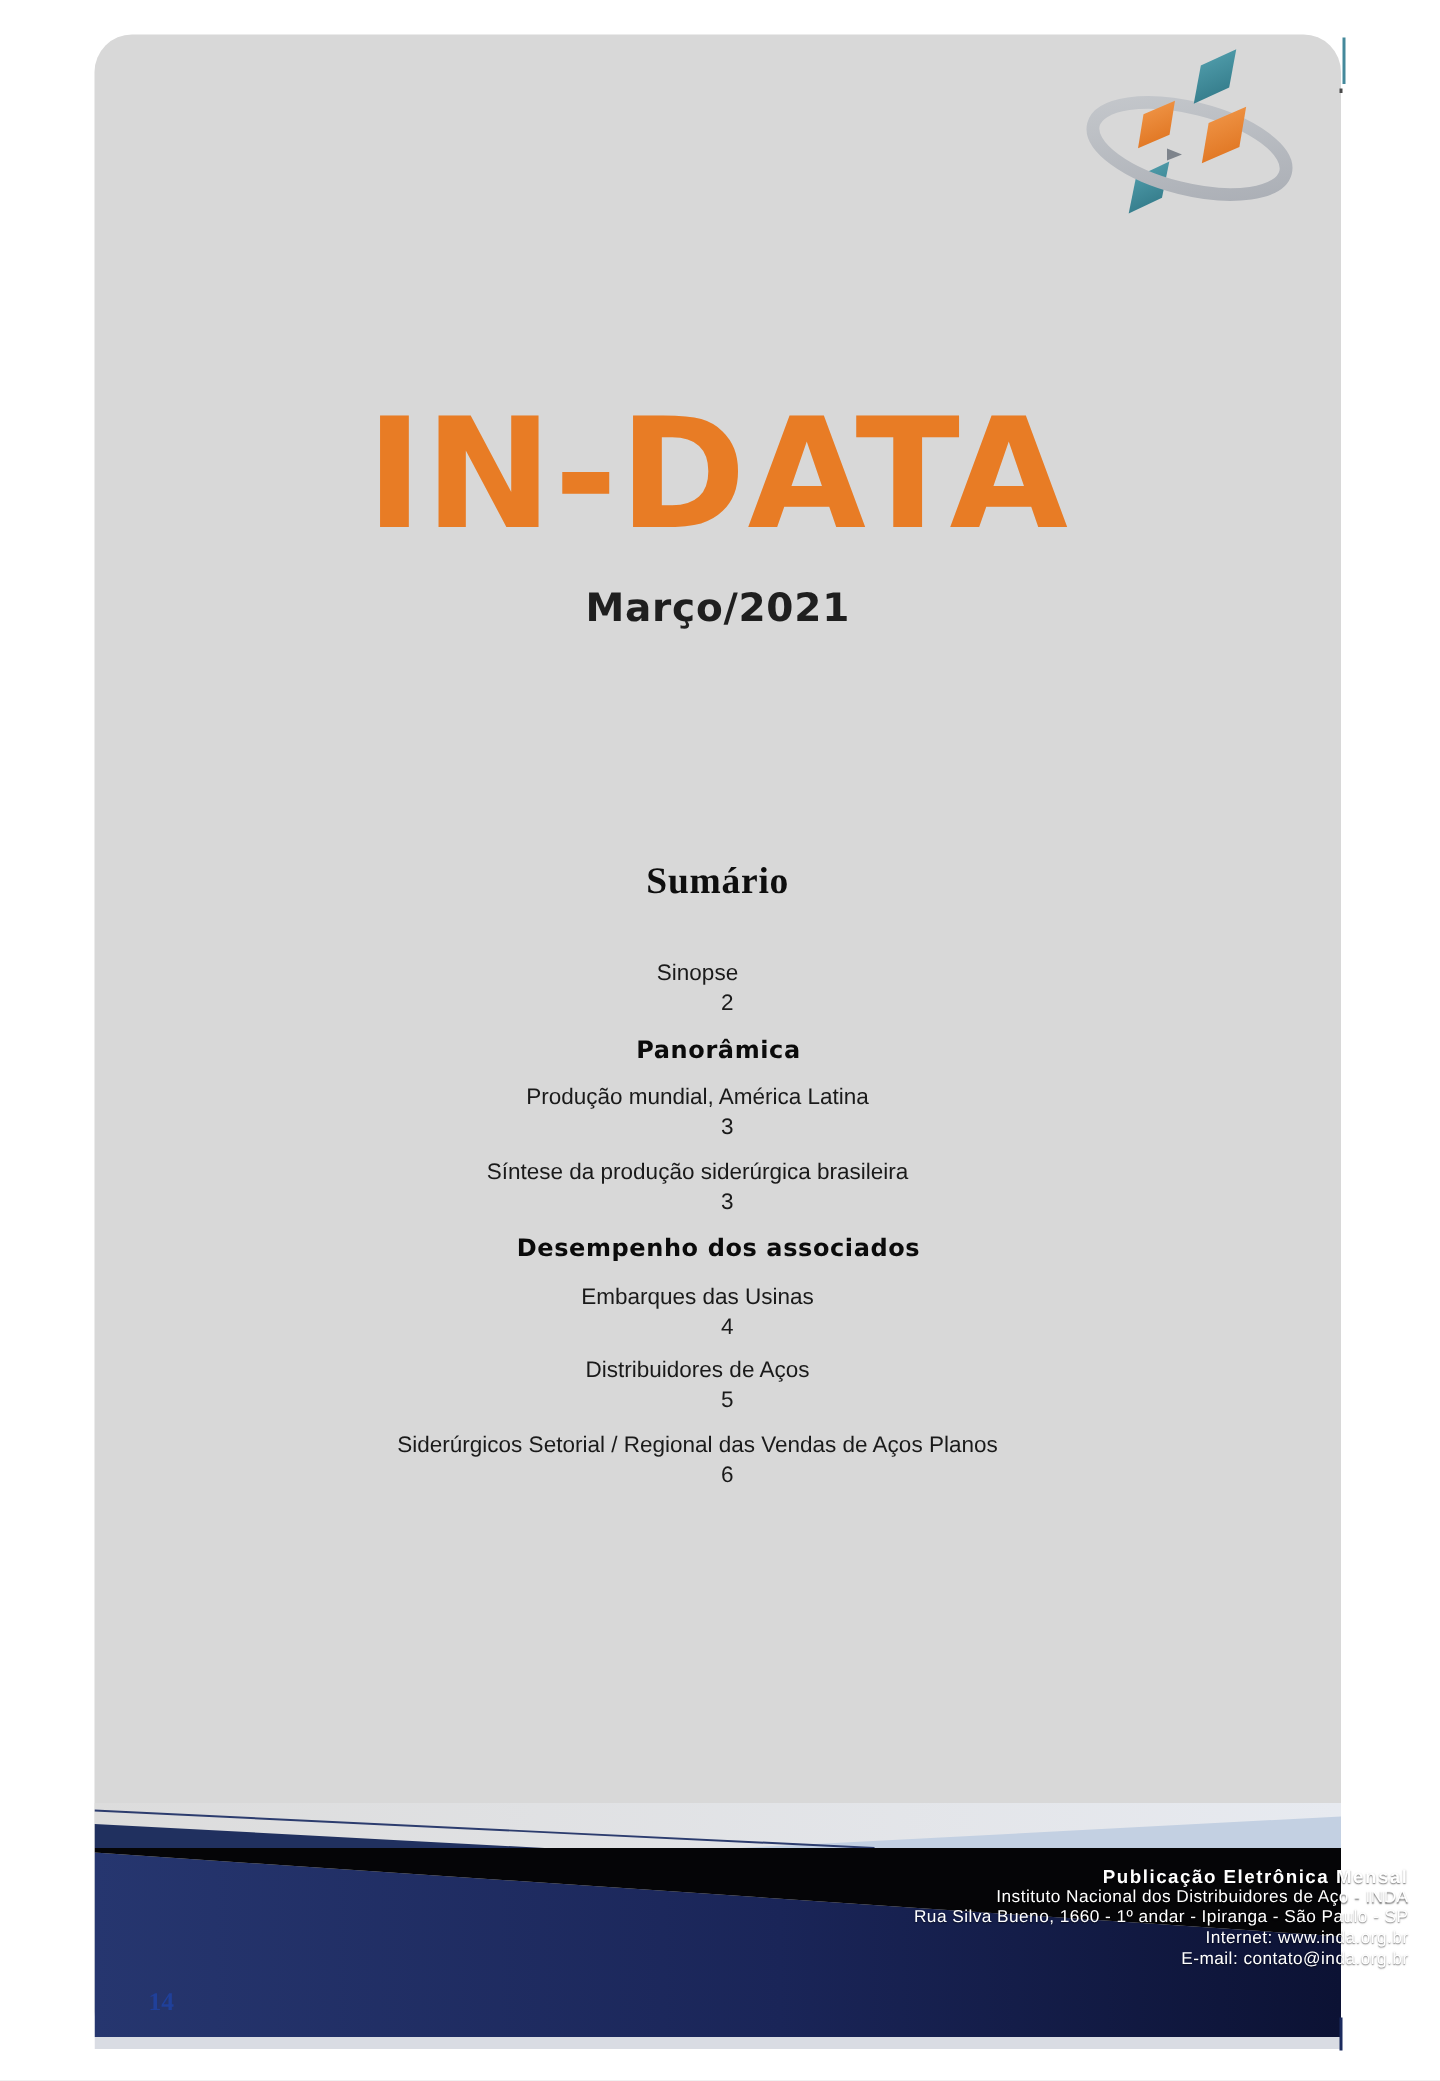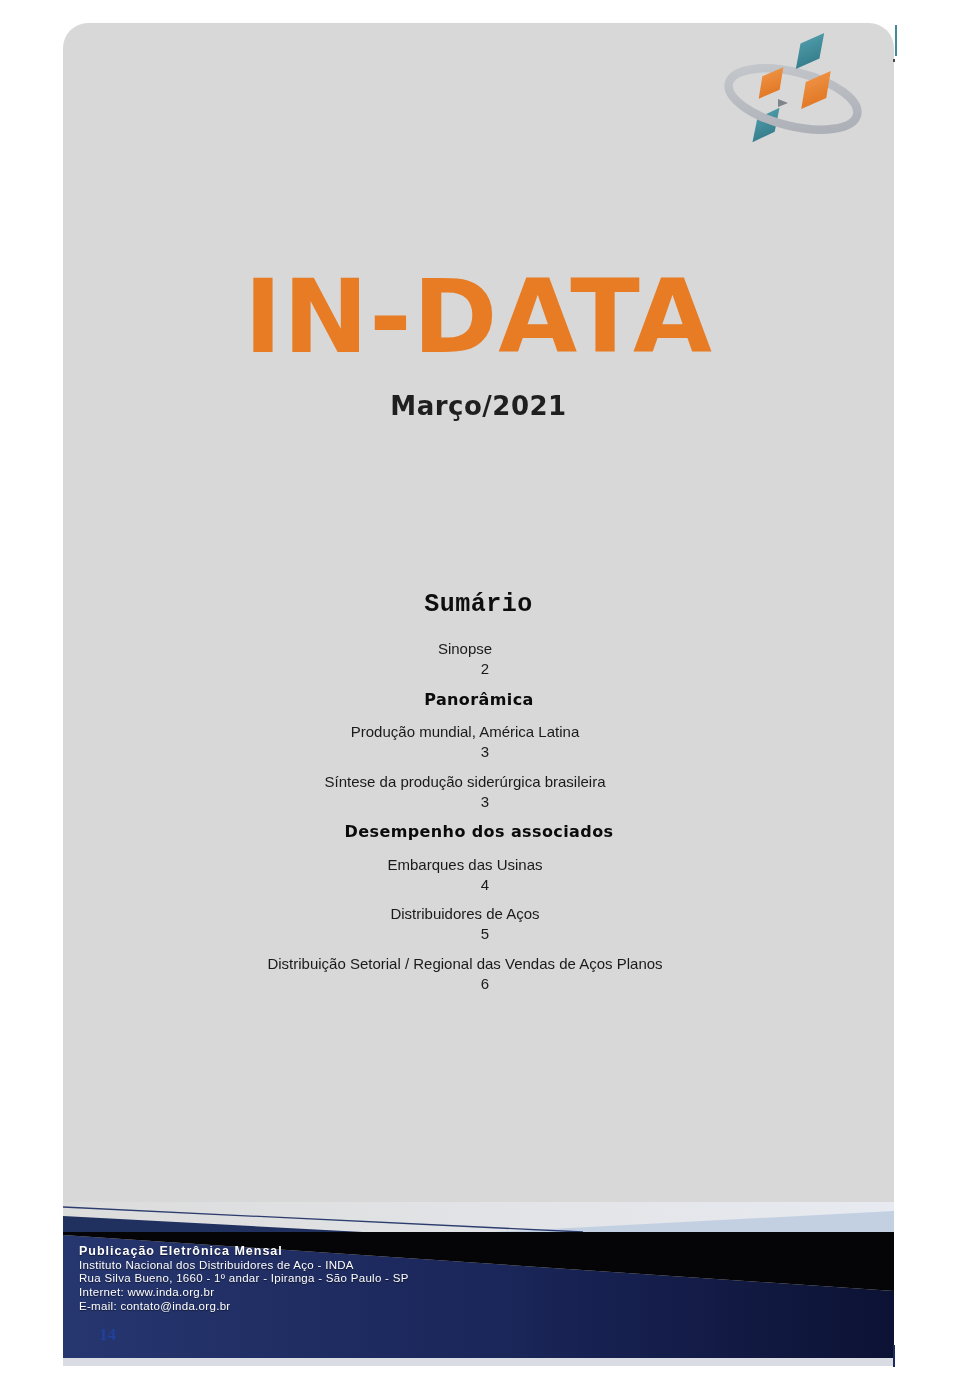--- a/index.html
+++ b/index.html
@@ -24,22 +24,22 @@
     font-size:102px;line-height:1.05;letter-spacing:1px;
     color:#e87c25;
   }
   .doc-edition{
     position:absolute;top:368px;left:0;width:100%;text-align:center;
     font-family:"DejaVu Sans",sans-serif;font-weight:bold;
     font-size:26px;color:#1f1f1f;letter-spacing:.5px;
   }
   .summary-heading{
     position:absolute;top:551px;left:0;width:100%;text-align:center;
-    font-family:Liberation Mono, monospace;font-weight:bold;
-    font-size:25px;color:#0e0e0e;letter-spacing:.5px;margin-top:16px;
+    font-family:Liberation Serif, serif;font-weight:bold;
+    font-size:25px;color:#0e0e0e;letter-spacing:.5px;
   }
   
   .toc{
     position:absolute;top:617px;left:0;width:100%;
     padding:0 76px 0 49px;box-sizing:border-box;
   }
   .toc-row{
     display:flex;align-items:center;
     min-height:21px;margin-bottom:12.5px;
     font-size:15px;color:#1a1a1a;flex-direction:column;
@@ -51,24 +51,25 @@
     background:repeating-linear-gradient(90deg,#3c3c3c 0 1.2px,transparent 1.2px 3.1px);
   }
   .toc-page{width:48px;text-align:right;white-space:nowrap;}
   .toc-row.section{
     font-family:"DejaVu Sans",sans-serif;font-weight:bold;
     font-size:16px;color:#0b0b0b;letter-spacing:.4px;margin-left:28px;
   }
   
   .footer-decor{position:absolute;left:0;top:1179px;width:831px;height:164px;}
   .footer-text{
-    position:absolute;left:16px;top:1222px;width:100%;
-    text-align:left;color:#ffffff;
+    position:absolute;left:0;top:1222px;width:100%;
+    text-align:right;color:#ffffff;
     font-size:11.5px;line-height:13.7px;letter-spacing:.3px;
     text-shadow:0 1px 1px rgba(0,0,0,.55);
+    padding-left:45px;
   }
   .footer-text .l0{font-weight:bold;font-size:12.5px;letter-spacing:1px;}
   .page-num{
     position:absolute;left:0;top:1302px;width:100%;text-align:left;
     font-family:Liberation Serif, serif;font-weight:bold;
     font-size:17px;color:#20409a;padding-left:36px;
   }
   
   .edge-line{position:absolute;left:895px;top:25px;width:2px;height:31px;background:#44899b;}
   .edge-dot{position:absolute;left:893px;top:59px;width:2px;height:3px;background:#4a4a4a;}
@@ -146,21 +147,21 @@
         <span class="toc-page">4</span>
       </div>
 
       <div class="toc-row">
         <span class="toc-label">Distribuidores de Aços</span>
         <span class="toc-leader"></span>
         <span class="toc-page">5</span>
       </div>
 
       <div class="toc-row">
-        <span class="toc-label">Distribuição Setorial / Regional das Vendas de Aços Planos</span>
+        <span class="toc-label">Siderúrgicos Setorial / Regional das Vendas de Aços Planos</span>
         <span class="toc-leader"></span>
         <span class="toc-page">6</span>
       </div>
 
 
     </nav>
 
     <svg class="footer-decor" viewBox="0 0 831 164" preserveAspectRatio="none" aria-hidden="true">
       <defs>
         <linearGradient id="lightg" x1="0" y1="0" x2="1" y2="0">

